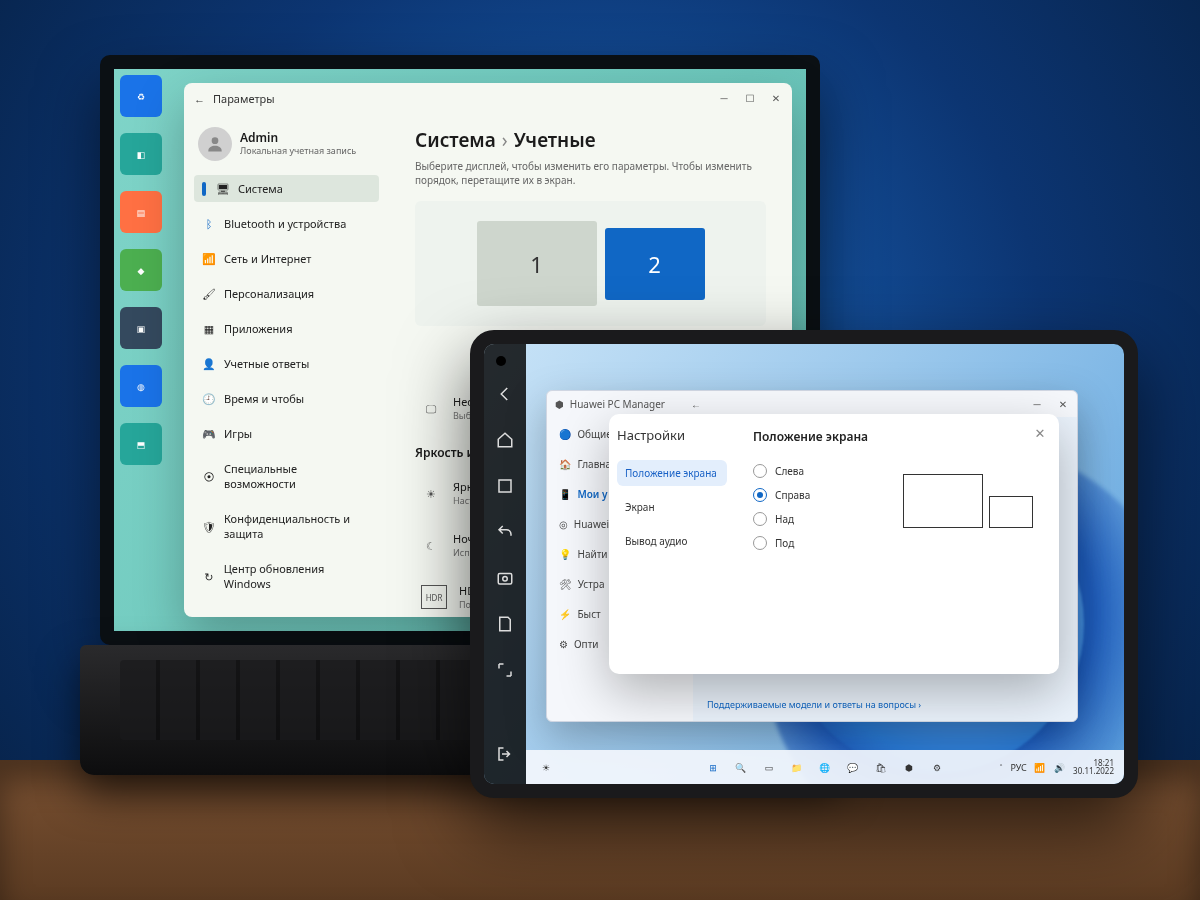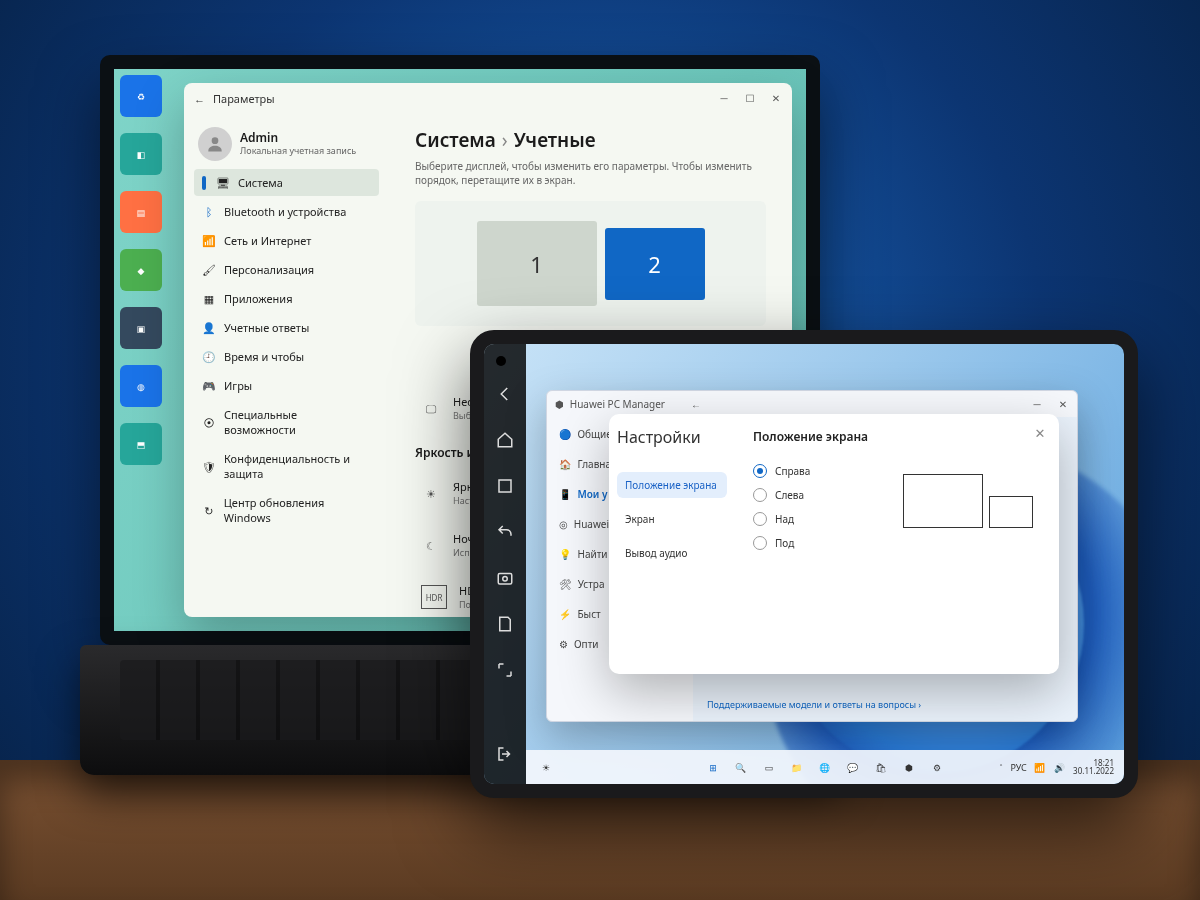--- a/index.html
+++ b/index.html
@@ -21,21 +21,21 @@
 .col-blue{background:#1a73e8}.col-green{background:#4caf50}.col-orange{background:#ff7043}.col-teal{background:#26a69a}.col-dark{background:#34495e}
 
 
 .settings{position:absolute;left:70px;top:14px;right:14px;bottom:14px;background:#f5f8f2;border-radius:8px;box-shadow:0 20px 50px rgba(0,0,0,.25);display:flex;flex-direction:column;font-size:11px;color:#1b1b1b}
 .settings-titlebar{height:30px;display:flex;align-items:center;padding:0 10px;gap:8px;font-size:11px;color:#333}
 .win-controls{margin-left:auto;display:flex;gap:14px}
 .win-btn{width:12px;height:12px;display:flex;align-items:center;justify-content:center;font-size:10px;color:#555}
 .settings-body{flex:1;display:flex;overflow:hidden}
 
 
-.sidebar{width:185px;padding:8px 10px;display:flex;flex-direction:column;gap:2px}
+.sidebar{width:185px;padding:8px 10px;display:flex;flex-direction:column;gap:8px}
 .account{display:flex;align-items:center;gap:8px;padding:6px 4px}
 .avatar{width:34px;height:34px;border-radius:50%;background:#d0d0d0;display:flex;align-items:center;justify-content:center}
 .avatar svg{width:20px;height:20px;fill:#888}
 .acct-text{display:flex;flex-direction:column;line-height:1.2}
 .acct-name{font-size:12px;font-weight:600}
 .acct-sub{font-size:9px;color:#666}
 .searchbox{margin:8px 0 10px;height:26px;border:1px solid #bbb;border-radius:4px;background:#fff;display:flex;align-items:center;padding:0 8px;gap:6px;color:#999;font-size:11px}
 .searchbox svg{width:12px;height:12px;fill:#888}
 .navitem{display:flex;align-items:center;gap:8px;padding:6px 8px;border-radius:4px;font-size:11px;color:#222}
 .navitem.active{background:#dde6dd}
@@ -87,21 +87,21 @@
 .pcm-body{display:flex;height:calc(100% - 26px)}
 .pcm-side{width:130px;padding:6px 8px;font-size:10px;color:#444;display:flex;flex-direction:column;gap:8px}
 .pcm-row{display:flex;align-items:center;gap:6px;padding:4px 4px}
 .pcm-row.active{color:#1067c5;font-weight:600}
 .pcm-main{flex:1;background:#eaf2fb;border-radius:0 0 6px 0;padding:10px 14px;font-size:10px;color:#555;position:relative}
 .pcm-link{position:absolute;bottom:10px;color:#1067c5;font-size:9px}
 
 
 .dialog{position:absolute;left:125px;top:70px;width:450px;height:260px;background:#fff;border-radius:10px;box-shadow:0 18px 50px rgba(0,0,0,.28);display:flex;font-size:11px}
 .dlg-side{width:110px;padding:12px 8px;display:flex;flex-direction:column;gap:8px}
-.dlg-title{font-size:16px;color:#333;margin-bottom:16px}
+.dlg-title{font-size:13px;color:#333;margin-bottom:8px}
 .dlg-tab{padding:6px 8px;border-radius:6px;font-size:10px;color:#333}
 .dlg-tab.active{background:#e3eefc;color:#1a62c6}
 .dlg-main{flex:1;padding:14px 18px;position:relative}
 .dlg-head{font-size:12px;font-weight:600;color:#222;margin-bottom:14px}
 .dlg-close{position:absolute;right:10px;top:10px;width:18px;height:18px;display:flex;align-items:center;justify-content:center;color:#888;font-size:13px}
 .radio-row{display:flex;align-items:center;gap:8px;padding:5px 0;font-size:10px;color:#333}
 .radio{width:12px;height:12px;border:1.5px solid #999;border-radius:50%;display:flex;align-items:center;justify-content:center}
 .radio.checked{border-color:#1067c5}
 .radio.checked::after{content:"";width:6px;height:6px;border-radius:50%;background:#1067c5}
 .pos-diagram{position:absolute;right:26px;top:60px;display:flex;align-items:flex-end;gap:6px}
@@ -347,26 +347,26 @@
       <div class="dlg-side">
         <div class="dlg-title">Настройки</div>
         <div class="dlg-tab active">Положение экрана</div>
         <div class="dlg-tab">Экран</div>
         <div class="dlg-tab">Вывод аудио</div>
       </div>
       <div class="dlg-main">
         <div class="dlg-close">✕</div>
         <div class="dlg-head">Положение экрана</div>
         <div class="radio-row">
+            <span class="radio"></span>
+            <span>Слева</span>
+          </div>
+        <div class="radio-row">
             <span class="radio checked"></span>
             <span>Справа</span>
-          </div>
-        <div class="radio-row">
-            <span class="radio"></span>
-            <span>Слева</span>
           </div>
         <div class="radio-row">
             <span class="radio"></span>
             <span>Над</span>
           </div>
         <div class="radio-row">
             <span class="radio"></span>
             <span>Под</span>
           </div>
         <div class="pos-diagram">

